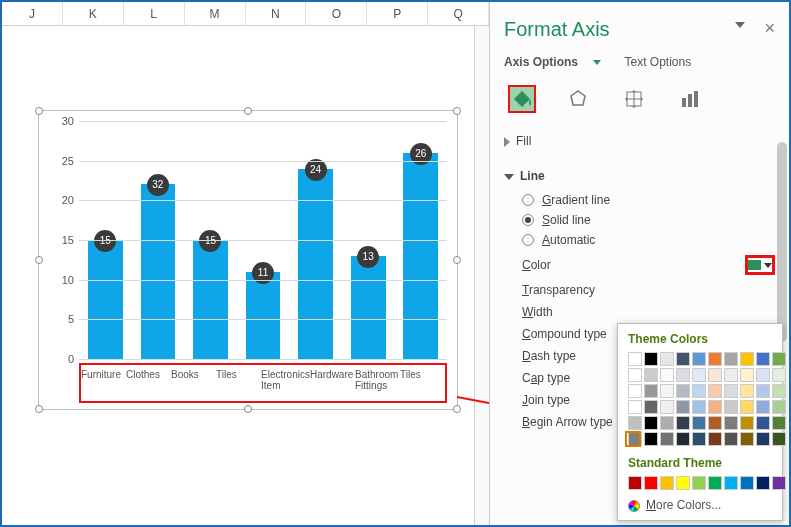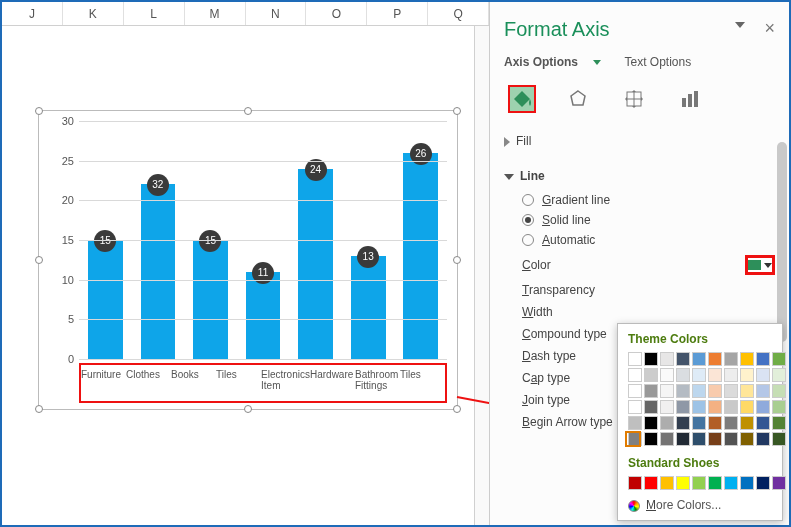--- a/index.html
+++ b/index.html
@@ -326,21 +326,21 @@
           <div class="sw2" style="background: rgb(0, 0, 0);"></div>
           <div class="sw2" style="background: rgb(116, 115, 115);"></div>
           <div class="sw2" style="background: rgb(34, 42, 53);"></div>
           <div class="sw2" style="background: rgb(46, 78, 107);"></div>
           <div class="sw2" style="background: rgb(119, 63, 25);"></div>
           <div class="sw2" style="background: rgb(83, 83, 83);"></div>
           <div class="sw2" style="background: rgb(128, 96, 0);"></div>
           <div class="sw2" style="background: rgb(34, 57, 98);"></div>
           <div class="sw2" style="background: rgb(56, 87, 36);"></div>
         </div>
-      <div class="phdr" style="margin-top:10px">Standard Shoes</div>
+      <div class="phdr" style="margin-top:10px">Standard Theme</div>
       <div class="stdrow" id="std">
           <div class="sw2" style="background: rgb(192, 0, 0);"></div>
           <div class="sw2" style="background: rgb(255, 0, 0);"></div>
           <div class="sw2" style="background: rgb(255, 192, 0);"></div>
           <div class="sw2" style="background: rgb(255, 255, 0);"></div>
           <div class="sw2" style="background: rgb(146, 208, 80);"></div>
           <div class="sw2" style="background: rgb(0, 176, 80);"></div>
           <div class="sw2" style="background: rgb(0, 176, 240);"></div>
           <div class="sw2" style="background: rgb(0, 112, 192);"></div>
           <div class="sw2" style="background: rgb(0, 32, 96);"></div>

